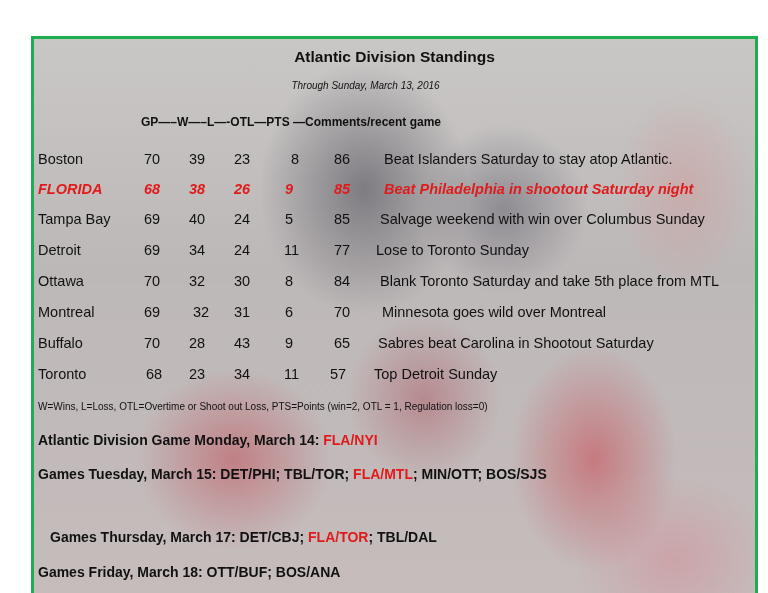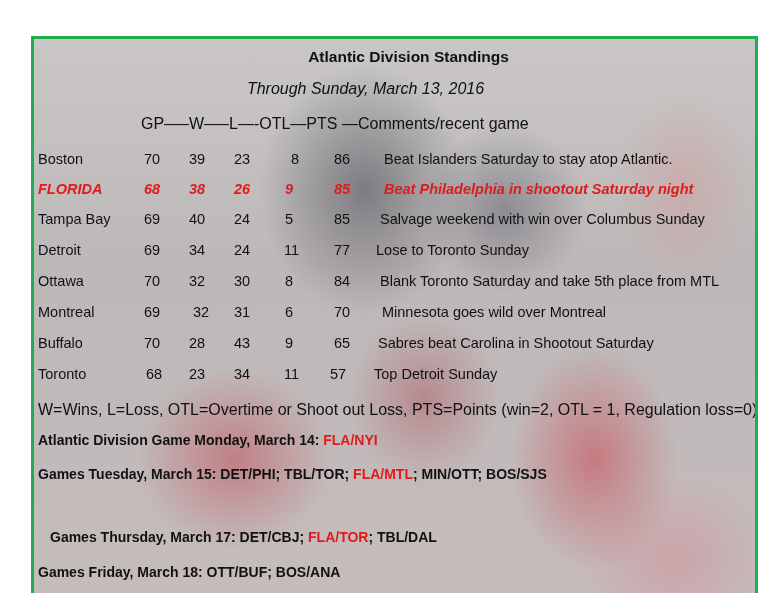--- a/index.html
+++ b/index.html
@@ -15,34 +15,34 @@
       radial-gradient(ellipse 120px 160px at 560px 420px, rgba(200,70,80,0.55), transparent 70%),
       radial-gradient(ellipse 140px 130px at 200px 420px, rgba(190,70,80,0.5), transparent 70%),
       radial-gradient(ellipse 110px 120px at 390px 360px, rgba(170,80,90,0.45), transparent 70%),
       radial-gradient(ellipse 150px 180px at 330px 150px, rgba(70,70,80,0.55), transparent 70%),
       radial-gradient(ellipse 120px 120px at 470px 170px, rgba(80,80,95,0.45), transparent 70%),
       radial-gradient(ellipse 100px 140px at 650px 150px, rgba(210,150,150,0.45), transparent 70%),
       radial-gradient(ellipse 140px 120px at 640px 520px, rgba(210,140,150,0.5), transparent 70%),
       linear-gradient(180deg, #c9c7c6 0%, #bdb8b8 40%, #c6bcbc 100%);
   }
   .txt { position:absolute; white-space:nowrap; }
-  .title { left:14px; width:721px; top:9px; text-align:center; font-weight:bold; font-size:15.5px; }
-  .subtitle { left:0; width:663px; top:41px; text-align:center; font-style:italic; font-size:16px; }
-  .header { left:107px; top:76px; font-weight:normal; font-size:16px; }
+  .title { left:0; width:721px; top:9px; text-align:center; font-weight:bold; font-size:15.5px; }
+  .subtitle { left:0; width:663px; top:41px; text-align:center; font-style:italic; font-size:10px; }
+  .header { left:107px; top:76px; font-weight:bold; font-size:12px; }
   .row { position:absolute; left:0; height:22px; font-size:14.5px; }
   .row .c { position:absolute; top:0; white-space:nowrap;text-align:right; }
   .row.hl { color:#e01b1b; font-weight:bold; font-style:italic; }
   .c.team { left:4px; }
   .c.gp { left:110px; }
   .c.w { left:155px; }
   .c.l { left:200px; }
   .c.otl { left:245px; text-align:right; width:20px; }
   .c.pts { left:300px; }
   .c.cm { left:346px; }
-  .legend { left:4px; top:362px; font-size:16px; }
+  .legend { left:4px; top:362px; font-size:10px; }
   .sched { position:absolute; left:4px; font-weight:bold; font-size:14px; white-space:nowrap; }
   .red { color:#e01b1b; }
 </style>
 </head>
 <body>
 
 <div class="frame">
   <div class="txt title">Atlantic Division Standings</div>
   <div class="txt subtitle">Through Sunday,  March 13, 2016</div>
   <div class="txt header">GP—–W—–L—-OTL—PTS —Comments/recent game</div>

